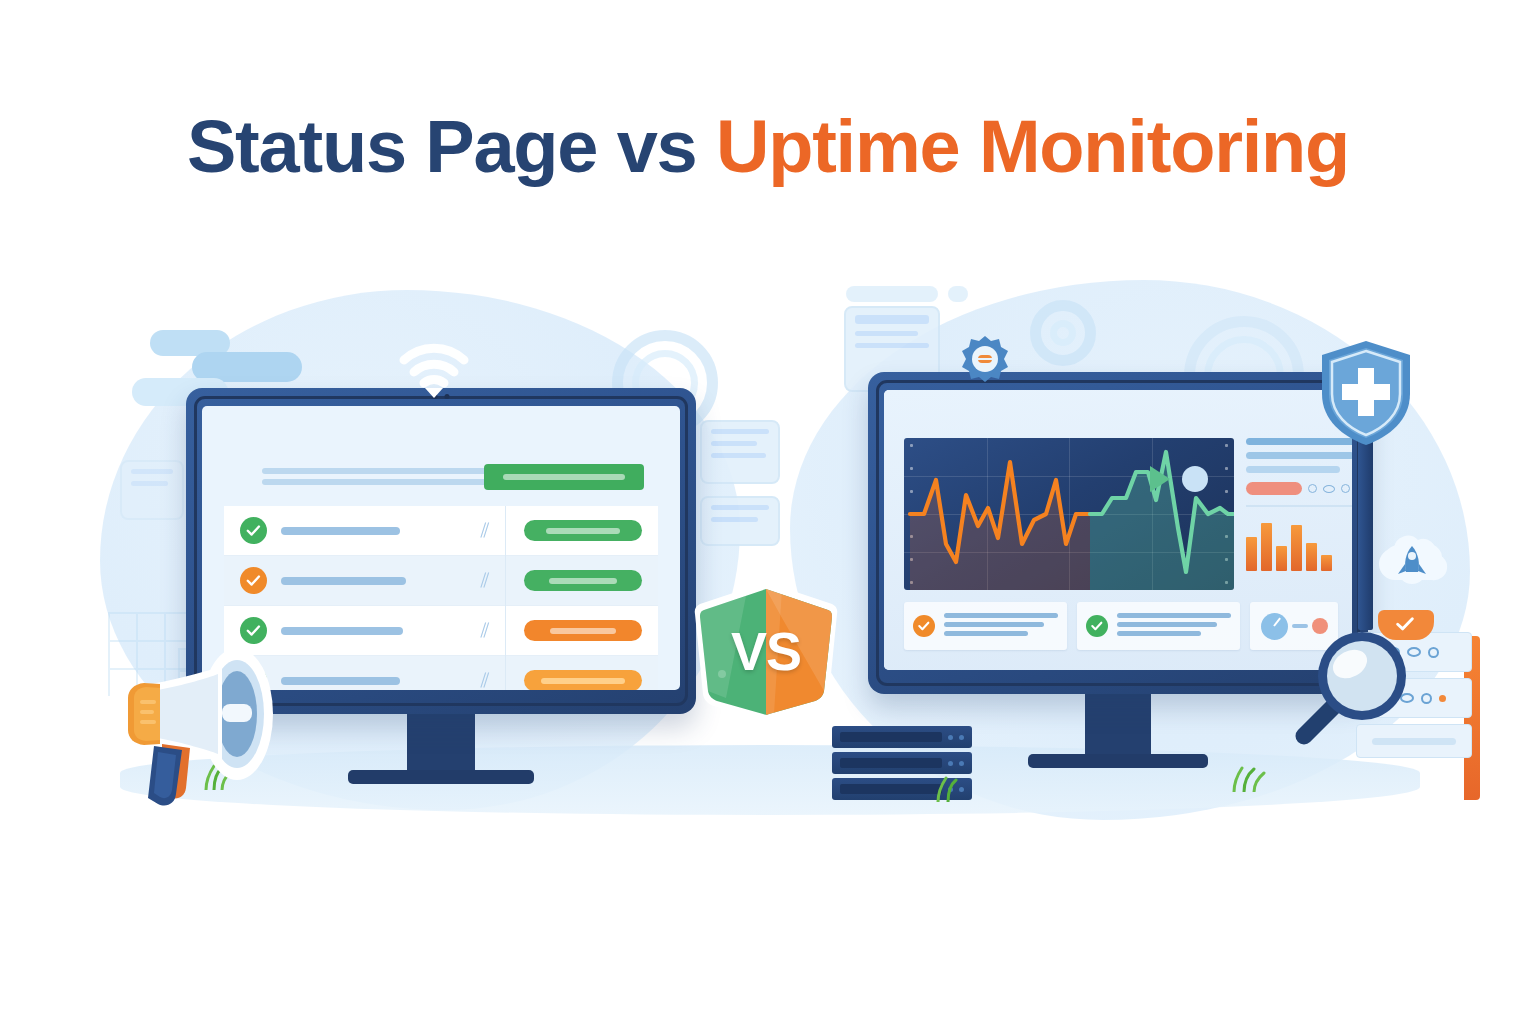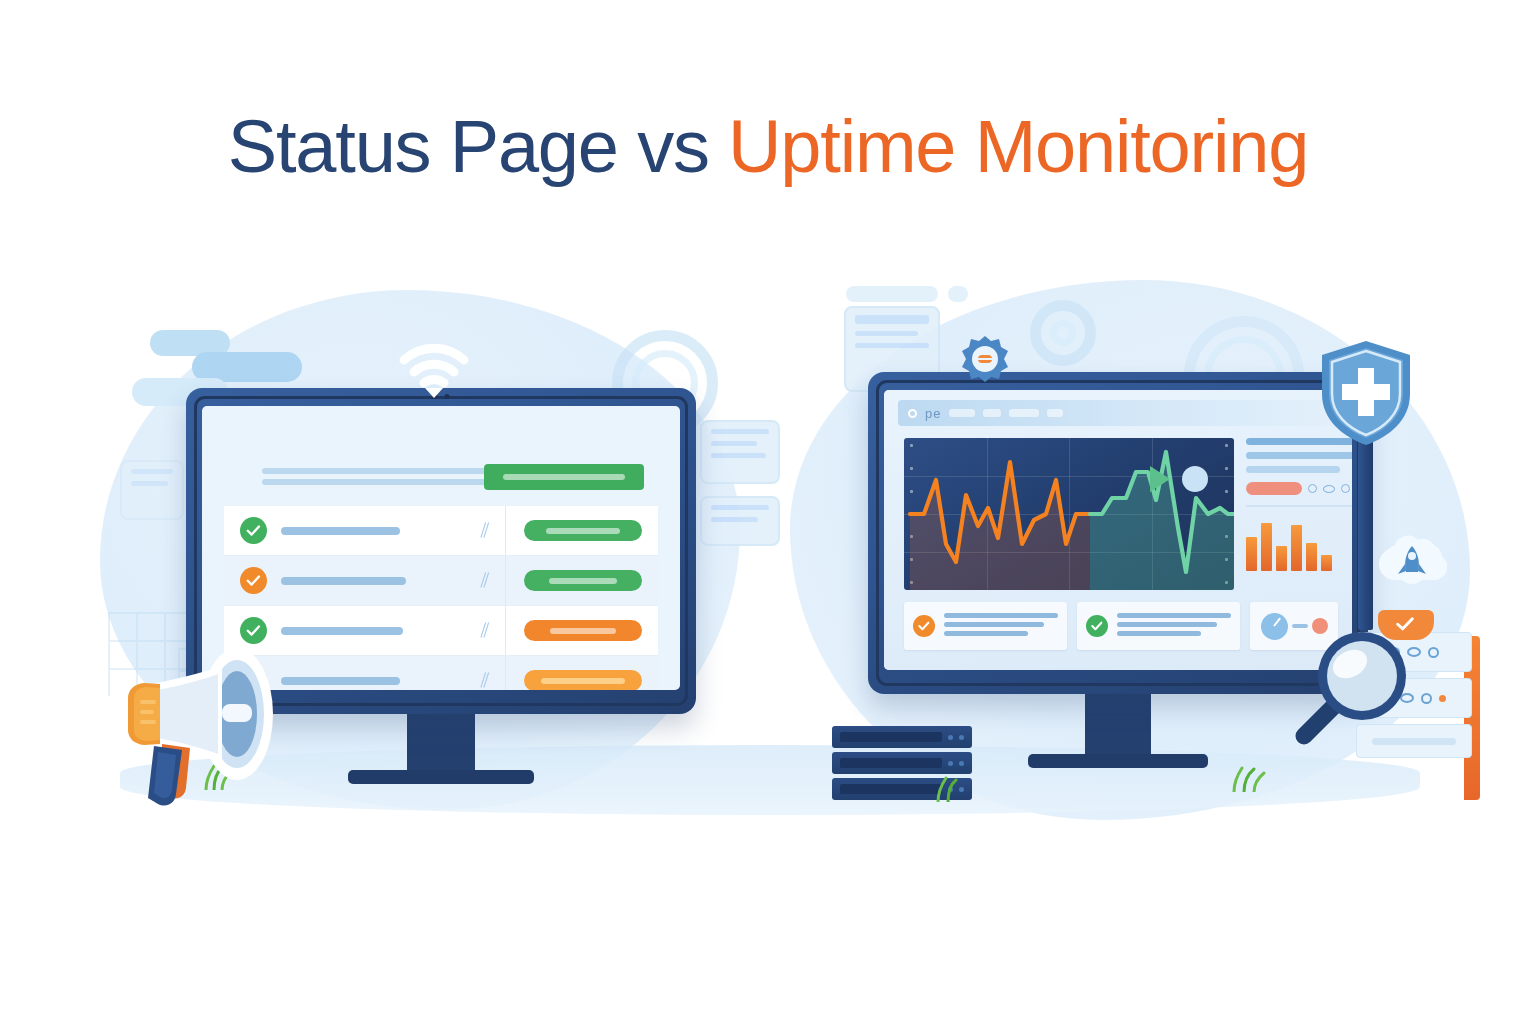--- a/index.html
+++ b/index.html
@@ -15,21 +15,21 @@
     background: #ffffff;
     overflow: hidden;
   }
 
   
   .title-wrap {
     position: absolute; left: 0; top: 108px; width: 1536px;
     text-align: center; z-index: 40;
   }
   .title {
-    font-size: 74px; font-weight: 400; letter-spacing: -1.2px;
+    font-size: 74px; font-weight: 700; letter-spacing: -1.2px;
     line-height: 1.05; white-space: nowrap;
     font-family: "Liberation Sans", sans-serif;
   }
   .t-navy { color: #274472; }
   .t-orange { color: #ec6726; }
 
   
   .blob {
     position: absolute; border-radius: 50%;
     background: #e3f0fb; filter: blur(0.2px);
@@ -419,28 +419,20 @@
     </div>
   </div>
   <div class="mon-neck" style="left:441px; top:712px; width:68px; height:62px;"></div>
   <div class="mon-base" style="left:441px; top:770px; width:186px; height:14px;"></div>
 
   <div class="monitor" style="left:868px; top:372px; width:500px; height:322px;">
     <div class="mon-frame">
       <div class="mon-screen">
         <div class="dash">
 
-          <div class="dash-topbar">
-            <div class="dot"></div>
-            <div class="tt">pe</div>
-            <div class="seg" style="width:26px"></div>
-            <div class="seg" style="width:18px"></div>
-            <div class="seg" style="width:30px"></div>
-            <div class="seg" style="width:16px"></div>
-          </div>
 
           <div class="chart-panel">
             <div class="grid-v" style="left:25%;top:0;bottom:0;width:1px;"></div>
             <div class="grid-v" style="left:50%;top:0;bottom:0;width:1px;"></div>
             <div class="grid-v" style="left:75%;top:0;bottom:0;width:1px;"></div>
             <div class="grid-h" style="top:25%;left:0;right:0;height:1px;"></div>
             <div class="grid-h" style="top:50%;left:0;right:0;height:1px;"></div>
             <div class="grid-h" style="top:75%;left:0;right:0;height:1px;"></div>
             <div class="tickcol" style="left:6px;">
               <i></i>
@@ -644,14 +636,26 @@
     </svg>
   </div>
   <div class="grass" style="left:1228px;top:762px;">
     <svg viewBox="0 0 46 30" width="46" height="30">
       <path d="M6 30 C6 20 10 12 14 6" stroke="#6cbf4a" stroke-width="3" fill="none" stroke-linecap="round"></path>
       <path d="M16 30 C16 20 20 12 26 7" stroke="#55b03a" stroke-width="3" fill="none" stroke-linecap="round"></path>
       <path d="M26 30 C26 22 30 16 36 11" stroke="#6cbf4a" stroke-width="3" fill="none" stroke-linecap="round"></path>
     </svg>
   </div>
 
+  <div class="vs-badge">
+    <svg viewBox="0 0 160 146" width="160" height="146">
+      <path d="M80 4 L146 26 C150 28 152 31 151 36 L143 116 C142 122 138 126 132 128 L84 142 C81 143 79 143 76 142 L28 128 C22 126 18 122 17 116 L9 36 C8 31 10 28 14 26 Z" fill="#ffffff"></path>
+      <path d="M80 11 L142 32 C145 33 146 35 146 39 L138 113 C137 118 134 121 129 123 L83 136 C81 137 79 137 77 136 L31 123 C26 121 23 118 22 113 L14 39 C14 35 15 33 18 32 Z" fill="#4cb277"></path>
+      <path d="M80 11 L142 32 C145 33 146 35 146 39 L138 113 C137 118 134 121 129 123 L83 136 C81 137 80 137 80 136 Z" fill="#f0892f"></path>
+      <path d="M80 11 L96 11 L88 136 L80 136 Z" fill="#ffffff" opacity=".10"></path>
+      <path d="M80 11 L142 32 C145 33 146 35 146 39 L138 113 L96 40 Z" fill="#ffffff" opacity=".12"></path>
+      <path d="M22 113 L14 39 C14 35 15 33 18 32 L60 18 L40 120 Z" fill="#ffffff" opacity=".12"></path>
+      <circle cx="36" cy="96" r="4" fill="#ffffff" opacity=".22"></circle>
+    </svg>
+    <div class="vstext">VS</div>
+  </div>
 
 </div>
 
 </body></html>

